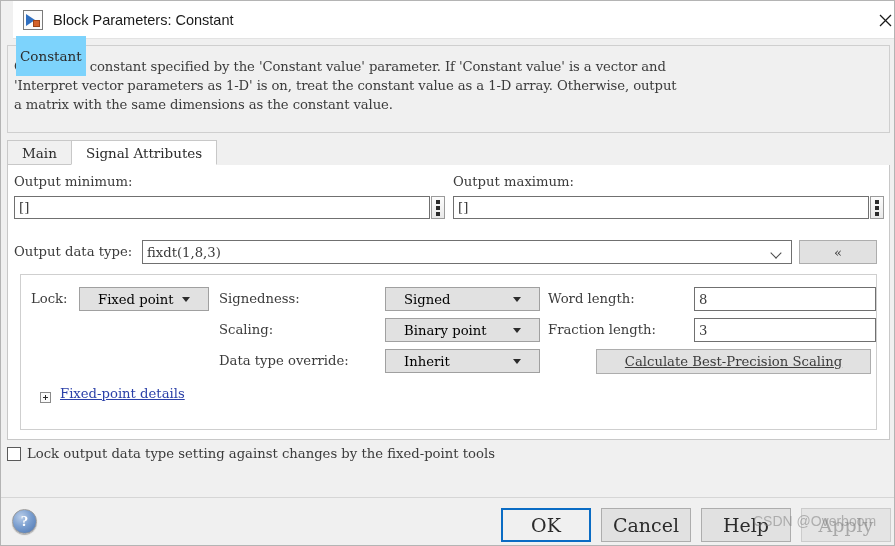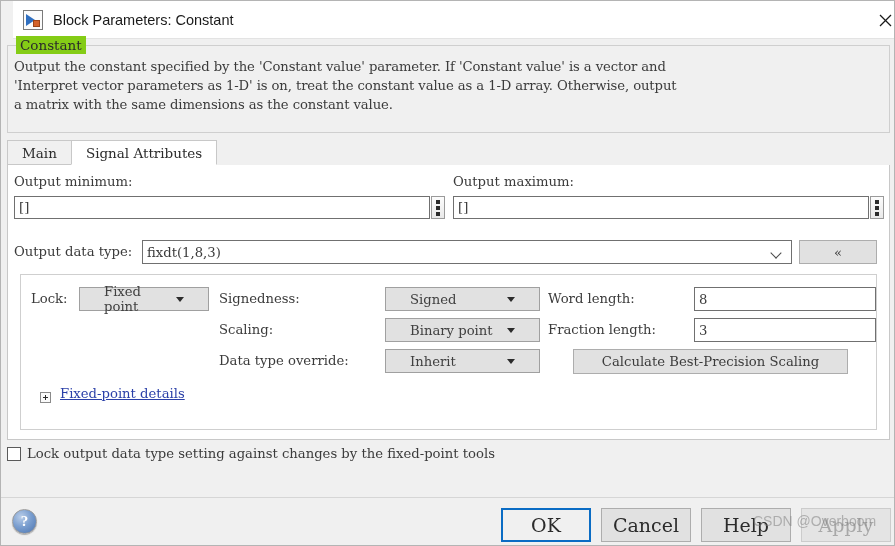--- a/index.html
+++ b/index.html
@@ -57,21 +57,21 @@
 
   
   .desc-group {
     position: absolute; left: 6px; top: 44px;
     width: 883px; height: 88px;
     border: 1px solid #cfcfcf;
     background: #f0f0f0;
   }
   .group-legend {
     position: absolute; top: -10px; left: 8px;
-    background: #84cc16; padding: 1px 4px;
+    background: #7dd3fc; padding: 12px 4px;
     font-size: 13.5px; color: #2b2b2b;
     font-family: "DejaVu Serif", serif;
   }
   .desc-text {
     padding: 11px 6px 0 6px;
     font-size: 13.2px; line-height: 19px;
     color: #3b3b3b; white-space: pre-wrap;
     font-family: "DejaVu Serif", serif;
     letter-spacing: -0.1px;
   }
@@ -183,23 +183,23 @@
     font-size: 13.2px; color: #3b3b3b;
     font-family: "DejaVu Serif", serif;
   }
 
   .dd {
     position: absolute;
     height: 24px;
     border: 1px solid #a0a0a0;
     background: #e1e1e1;
     display: flex; align-items: center;
-    font-size: 13.2px; color: #404040;
-    font-family: "DejaVu Serif", serif;
-    padding: 0 24px;
+    font-size: 13.2px; color: #000000;
+    font-family: "DejaVu Serif", serif;
+    padding: 0 18px;
   }
   .dd .ddv { flex: 1 1 auto; }
   .caret {
     width: 0; height: 0;
     border-left: 4.5px solid transparent;
     border-right: 4.5px solid transparent;
     border-top: 5px solid #2b2b2b;
     margin-left: 8px;
   }
 
@@ -359,21 +359,21 @@
 
       <div class="field-label" style="left:527px; top:47px;">Fraction length:</div>
       <div class="txtbox" style="left:673px; top:43px; width:182px; height:24px;">3</div>
 
       <div class="field-label" style="left:198px; top:78px;">Data type override:</div>
       <div class="dd" style="left:364px; top:74px; width:155px;">
         <span class="ddv">Inherit</span>
         <span class="caret"></span>
       </div>
 
-      <div class="btn" style="left:552px; top:74px; width:275px; height:25px;">Calculate Best-Precision Scaling</div>
+      <div class="btn" style="left:575px; top:74px; width:275px; height:25px;text-decoration:underline;">Calculate Best-Precision Scaling</div>
 
       <div class="expander" style="left:19px; top:117px;"></div>
       <div class="link" style="left:39px; top:111px;">Fixed-point details</div>
     </div>
   </div>
 
   <div class="lockrow">
     <div class="cb"></div>
     <div class="lock-label">Lock output data type setting against changes by the fixed-point tools</div>
   </div>

